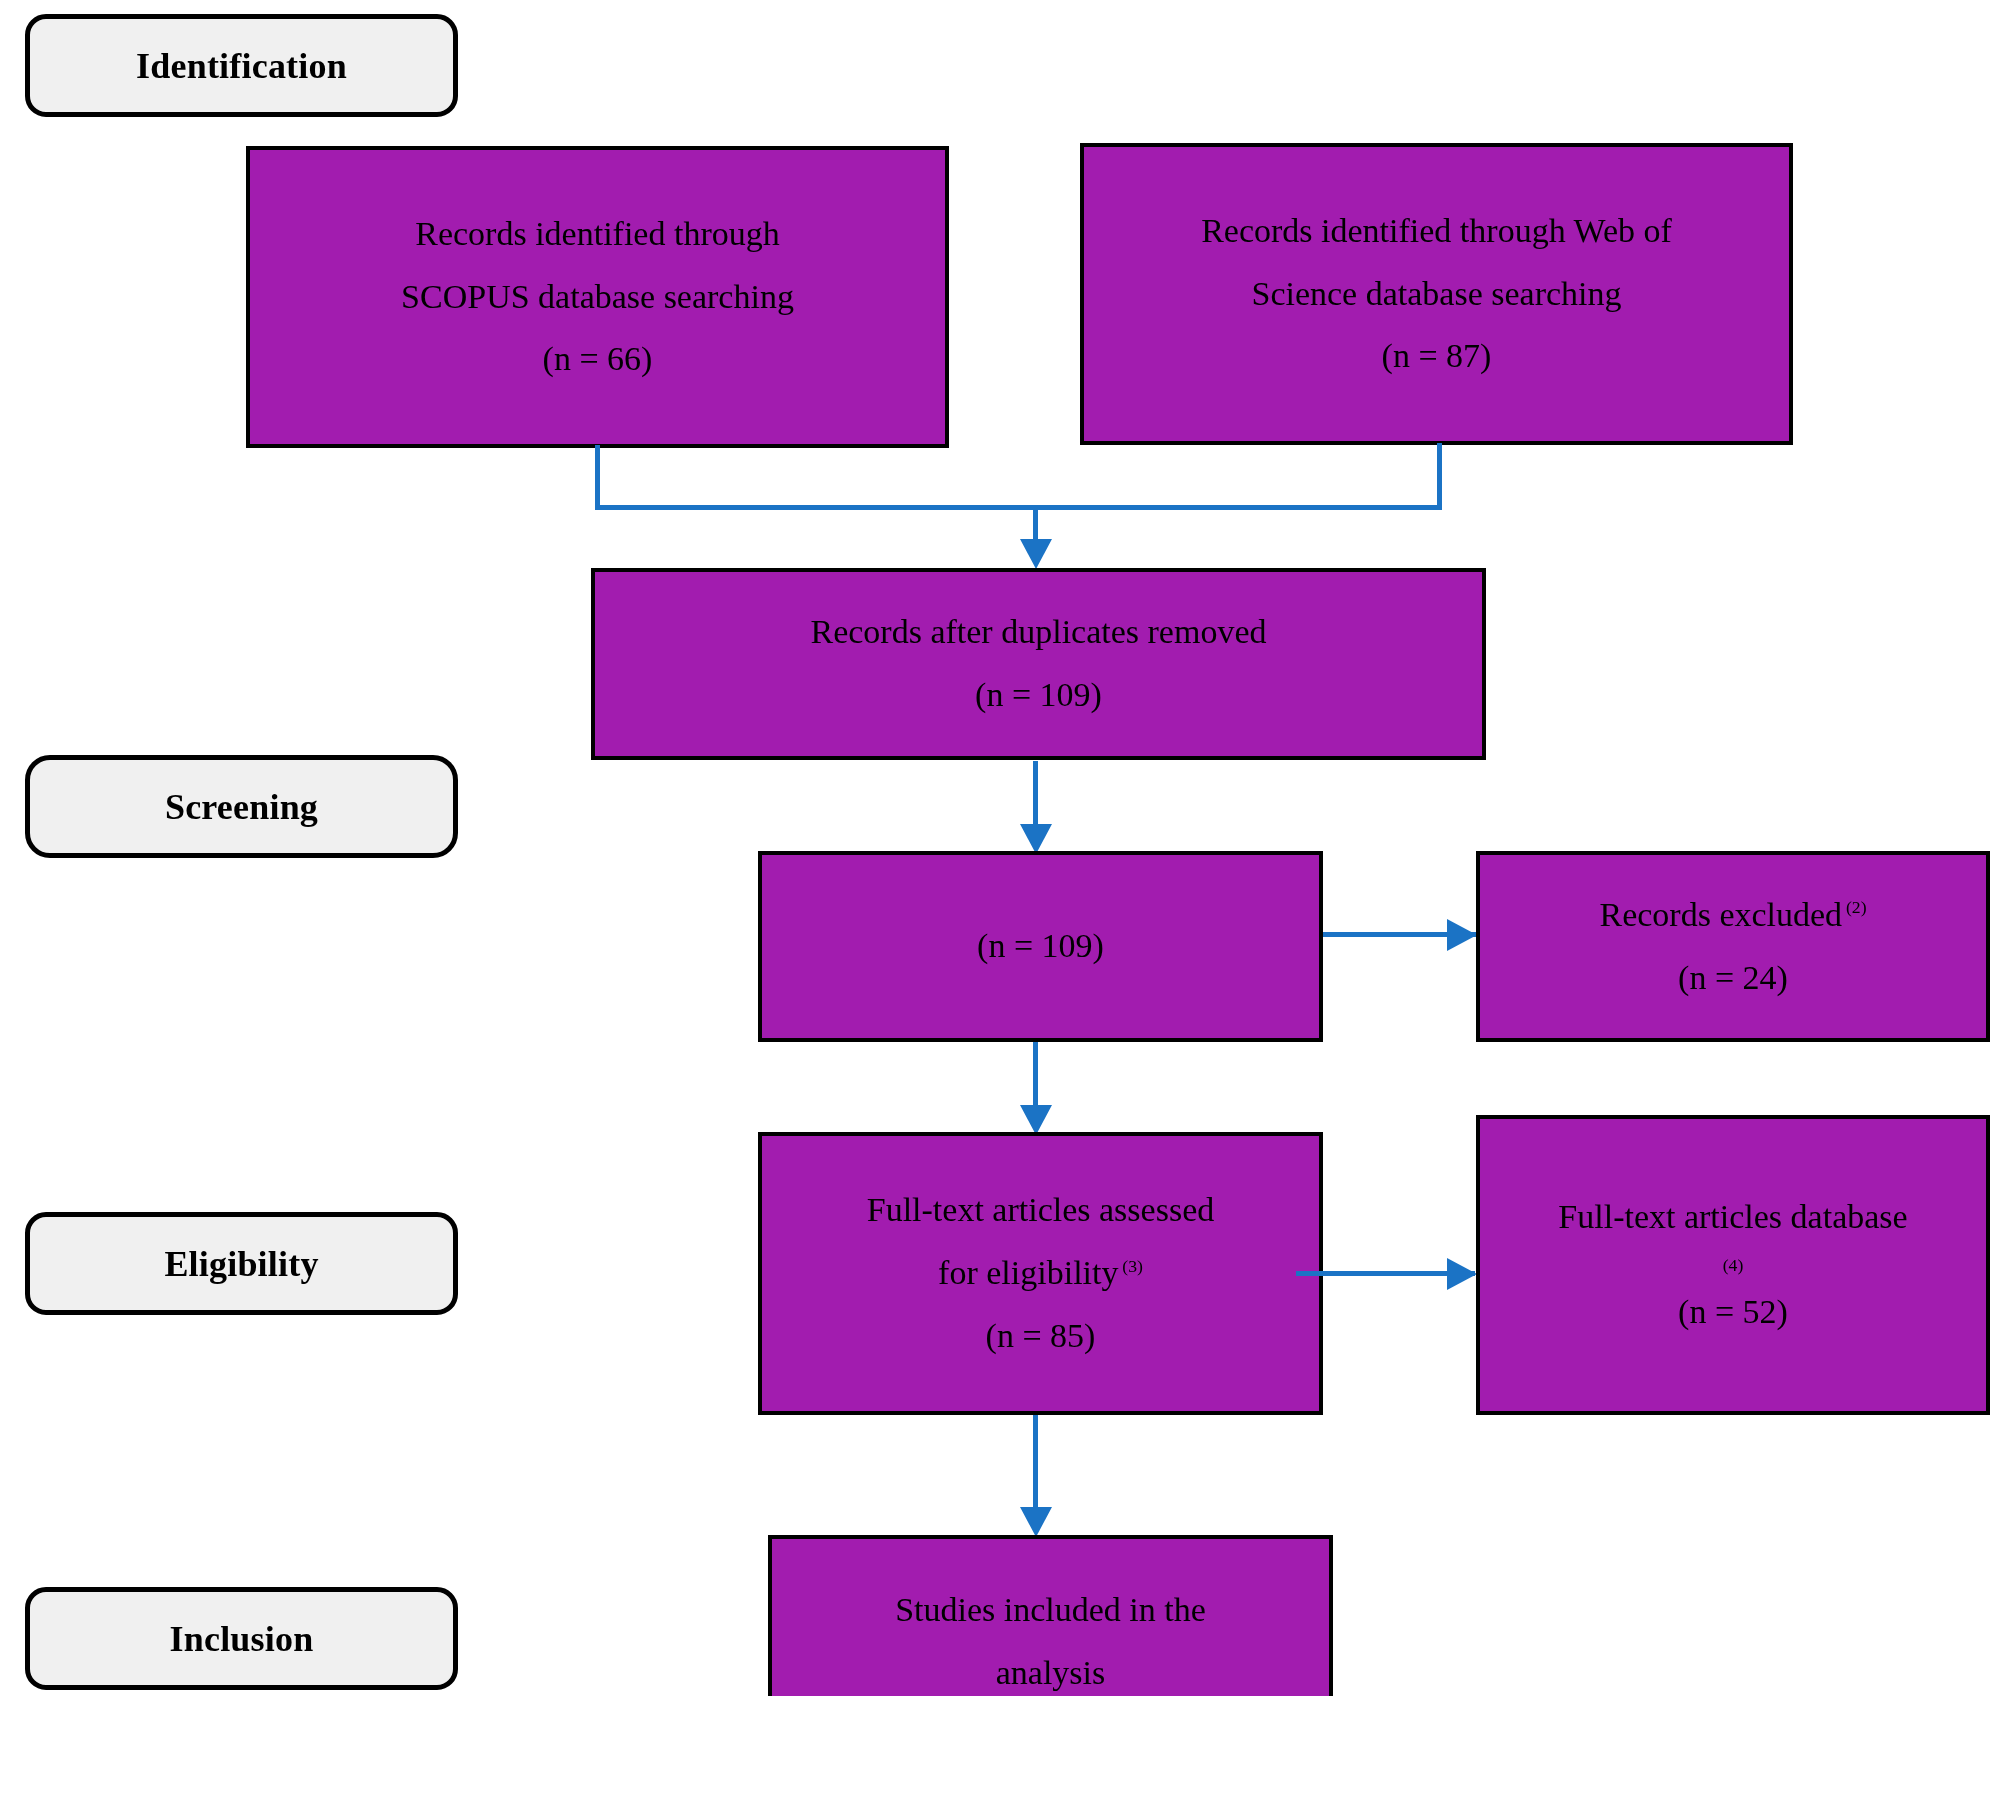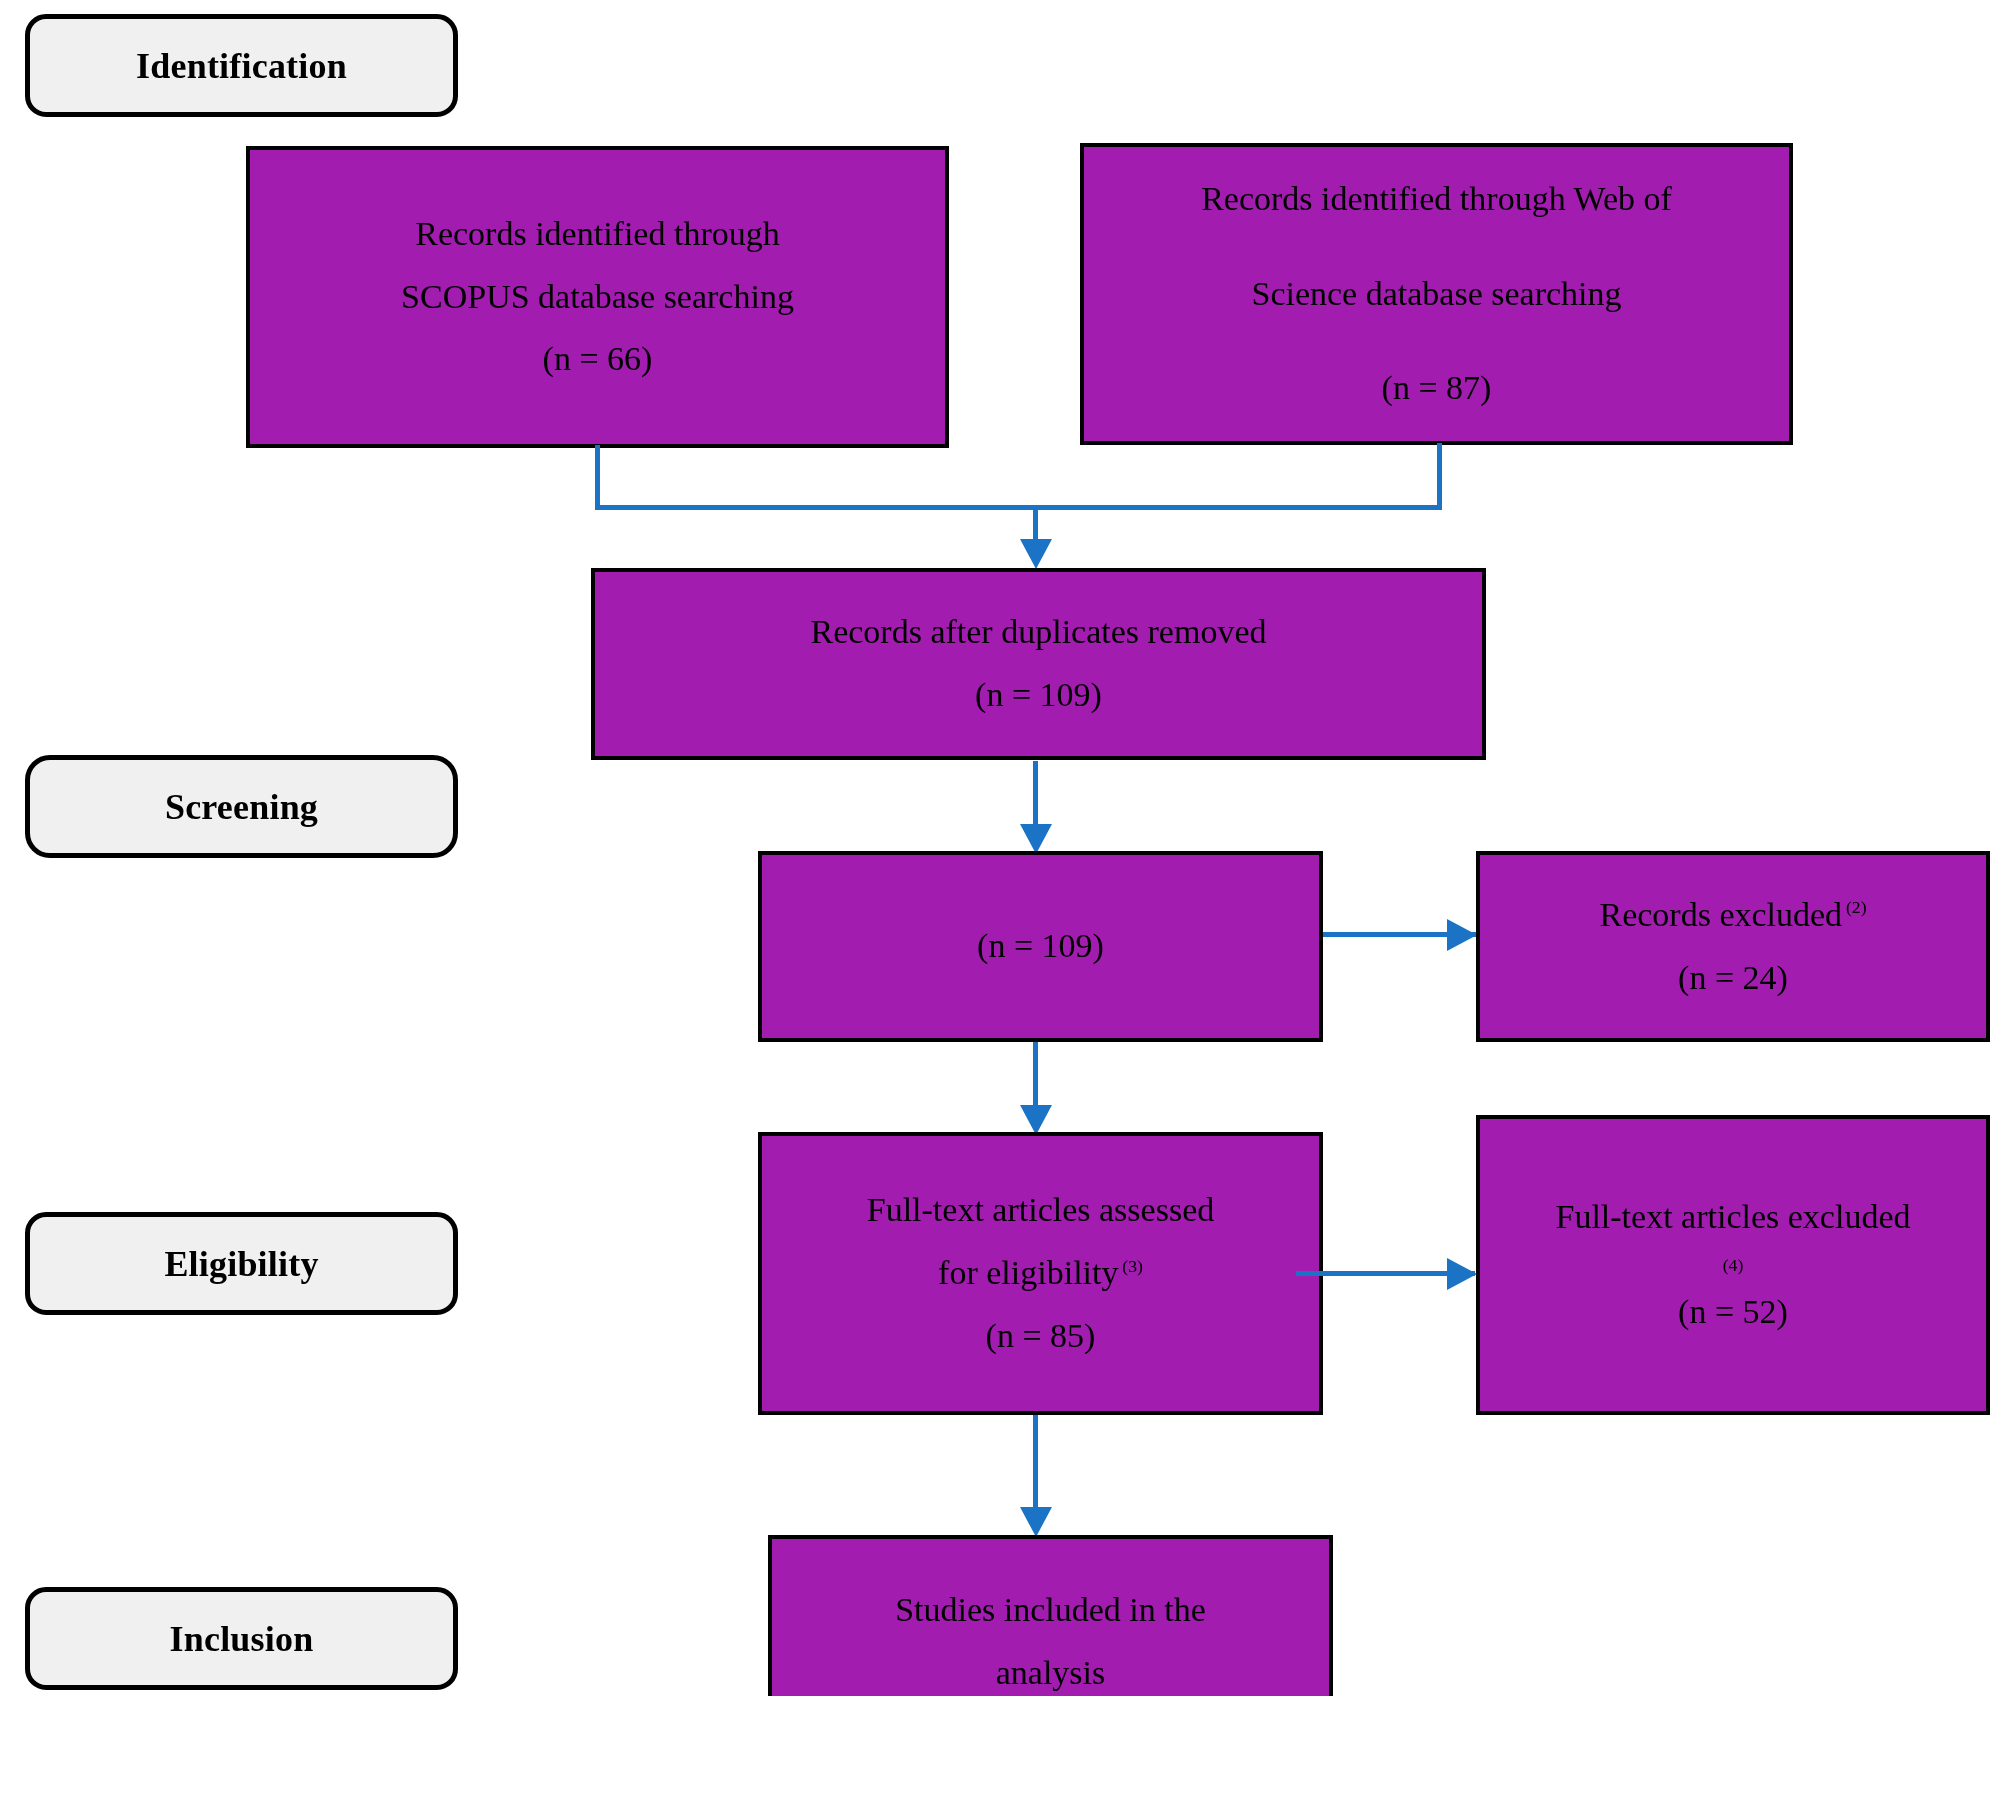--- a/index.html
+++ b/index.html
@@ -97,21 +97,21 @@
   <div class="stage-pill" style="left:25px; top:1587px; width:433px; height:103px;">
     <span>Inclusion</span>
   </div>
 
   <div class="flow-box" style="left:246px; top:146px; width:703px; height:302px;">
     <span class="line">Records identified through</span>
     <span class="line">SCOPUS database searching</span>
     <span class="line">(n = 66)</span>
   </div>
 
-  <div class="flow-box" style="left:1080px; top:143px; width:713px; height:302px;gap:32px;">
+  <div class="flow-box" style="left:1080px; top:143px; width:713px; height:302px;">
     <span class="line">Records identified through Web of</span>
     <span class="line">Science database searching</span>
     <span class="line">(n = 87)</span>
   </div>
 
   <div class="conn-v" style="left:595px; top:445px; height:65px;"></div>
 
   <div class="conn-v" style="left:1437px; top:443px; height:67px;"></div>
 
   <div class="conn-h" style="left:595px; top:505px; width:847px;"></div>
@@ -149,21 +149,21 @@
     <span class="line">
       <span>for eligibility</span><sup>(3)</sup>
     </span>
     <span class="line">(n = 85)</span>
   </div>
 
   <div class="conn-h" style="left:1296px; top:1271px; width:179px;"></div>
   <div class="arrow-right" style="left:1447px; top:1258px;"></div>
 
   <div class="flow-box" style="left:1476px; top:1115px; width:514px; height:300px;">
-    <span class="line">Full-text articles excluded</span>
+    <span class="line">Full-text articles database</span>
     <span class="line" style="font-size:0.52em;"><span>(4)</span></span>
     <span class="line">(n = 52)</span>
   </div>
 
   <div class="conn-v" style="left:1033px; top:1415px; height:96px;"></div>
   <div class="arrow-down" style="left:1020px; top:1507px;"></div>
 
   <div class="flow-box" style="left:768px; top:1535px; width:565px; height:277px;">
     <span class="line">Studies included in the</span>
     <span class="line">analysis</span>

